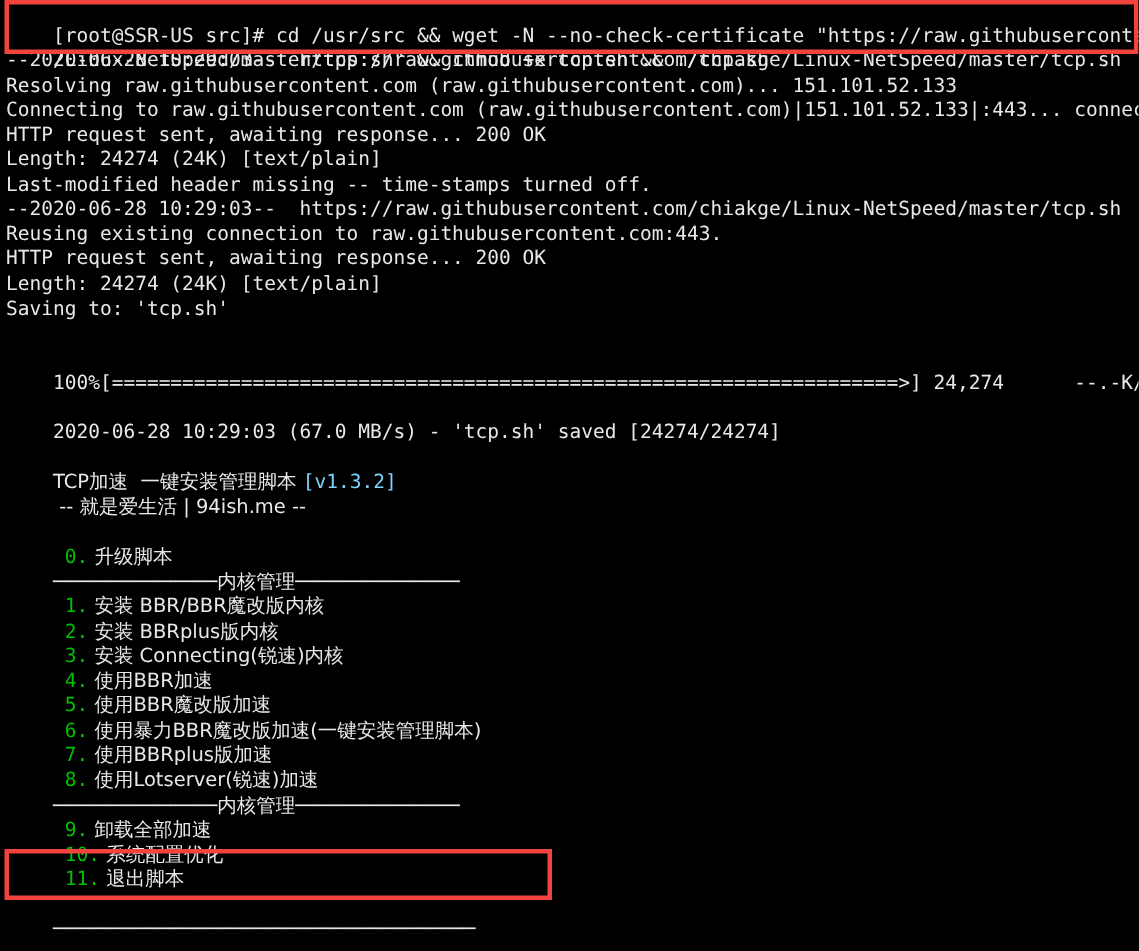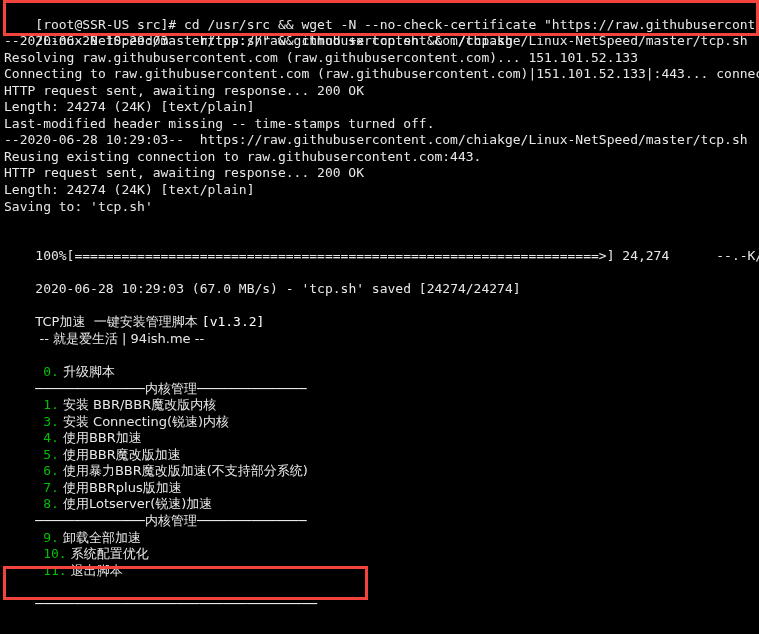--- a/index.html
+++ b/index.html
@@ -27,21 +27,21 @@
   .line {
     position: relative;
     white-space: pre;
     padding-left: 4px;
     height: 16.55px;
     letter-spacing: 0px;
   }
   .blank { height: 16.55px; }
   .white  { color: #e8e8e8; }
   .green  { color: #00c000; }
-  .red    { color: #ffffff; }
+  .red    { color: #7dd3fc; }
   
   .redbox {
     position: absolute;
     border: 3px solid #f2443c;
     box-sizing: border-box;
     pointer-events: none;
     background: transparent;
   }
   #redbox-command {
     left: 3px;
@@ -109,31 +109,34 @@
     <span class="green"> 0.</span><span class="white cjk"> 升级脚本</span>
   </div>
 
   <div class="line">
     <span class="white cjk">──────────────内核管理──────────────</span>
   </div>
   <div class="line">
     <span class="green"> 1.</span><span class="white cjk"> 安装 BBR/BBR魔改版内核</span>
   </div>
   <div class="line">
+    <span class="green"> 2.</span><span class="white cjk"> 安装 BBRplus版内核</span>
+  </div>
+  <div class="line">
     <span class="green"> 3.</span><span class="white cjk"> 安装 Connecting(锐速)内核</span>
   </div>
 
   <div class="line">
     <span class="green"> 4.</span><span class="white cjk"> 使用BBR加速</span>
   </div>
   <div class="line">
     <span class="green"> 5.</span><span class="white cjk"> 使用BBR魔改版加速</span>
   </div>
   <div class="line">
-    <span class="green"> 6.</span><span class="white cjk"> 使用暴力BBR魔改版加速(不支持部分系统)</span>
+    <span class="green"> 6.</span><span class="white cjk"> 使用暴力BBR魔改版加速(一键安装管理脚本)</span>
   </div>
   <div class="line">
     <span class="green"> 7.</span><span class="white cjk"> 使用BBRplus版加速</span>
   </div>
   <div class="line">
     <span class="green"> 8.</span><span class="white cjk"> 使用Lotserver(锐速)加速</span>
   </div>
 
   <div class="line">
     <span class="white cjk">──────────────内核管理──────────────</span>

